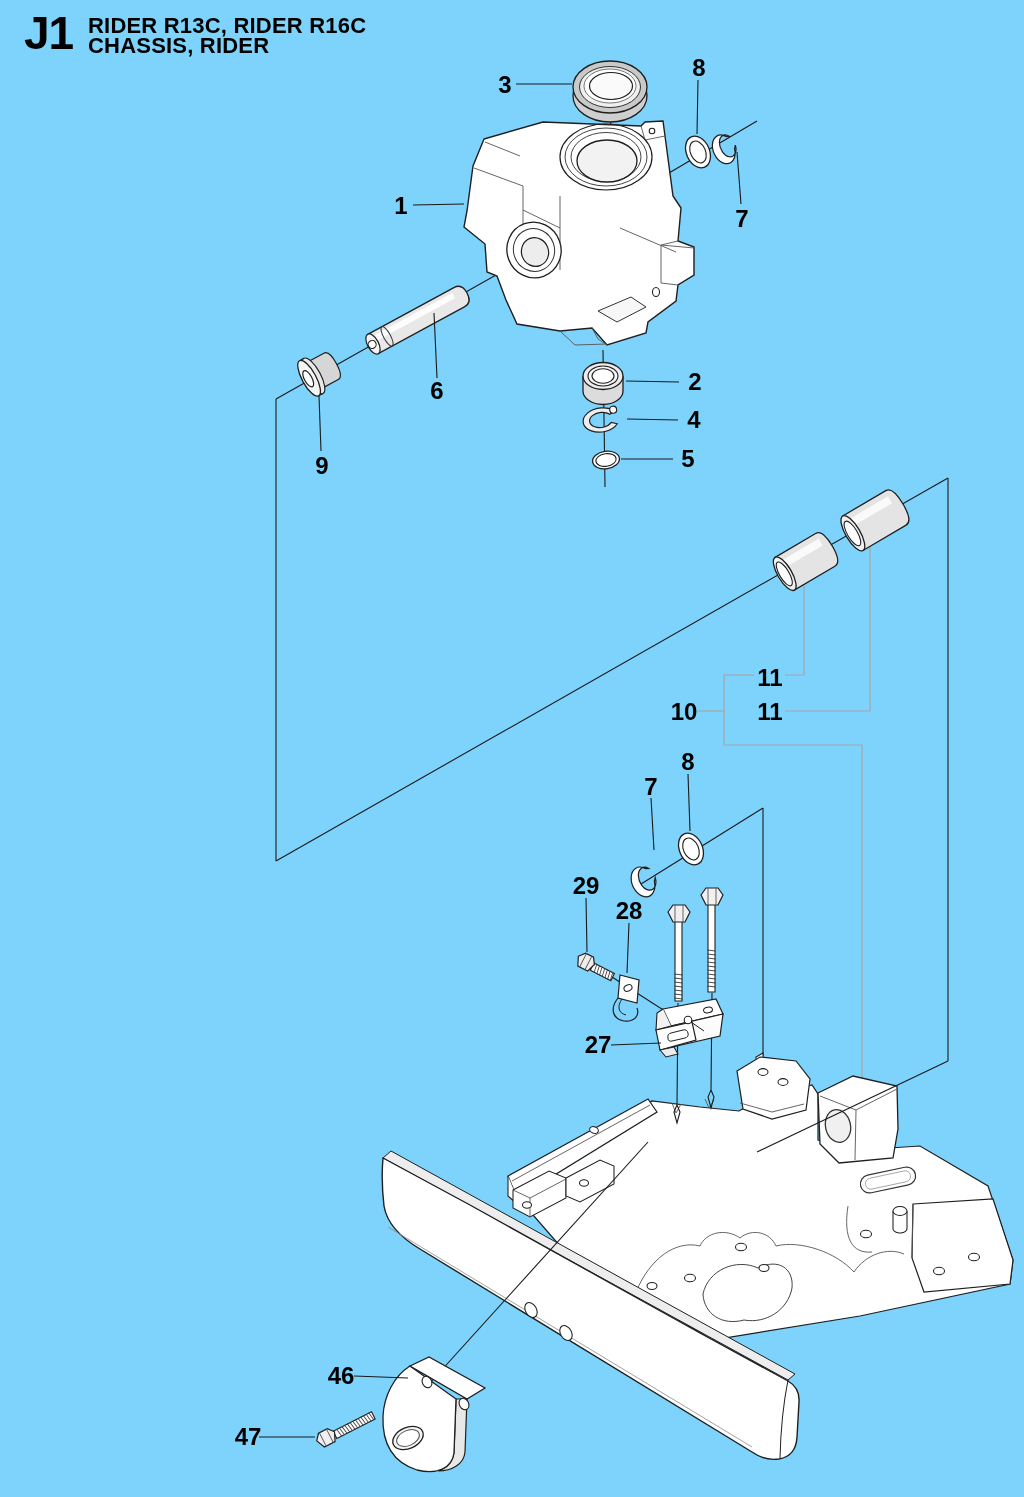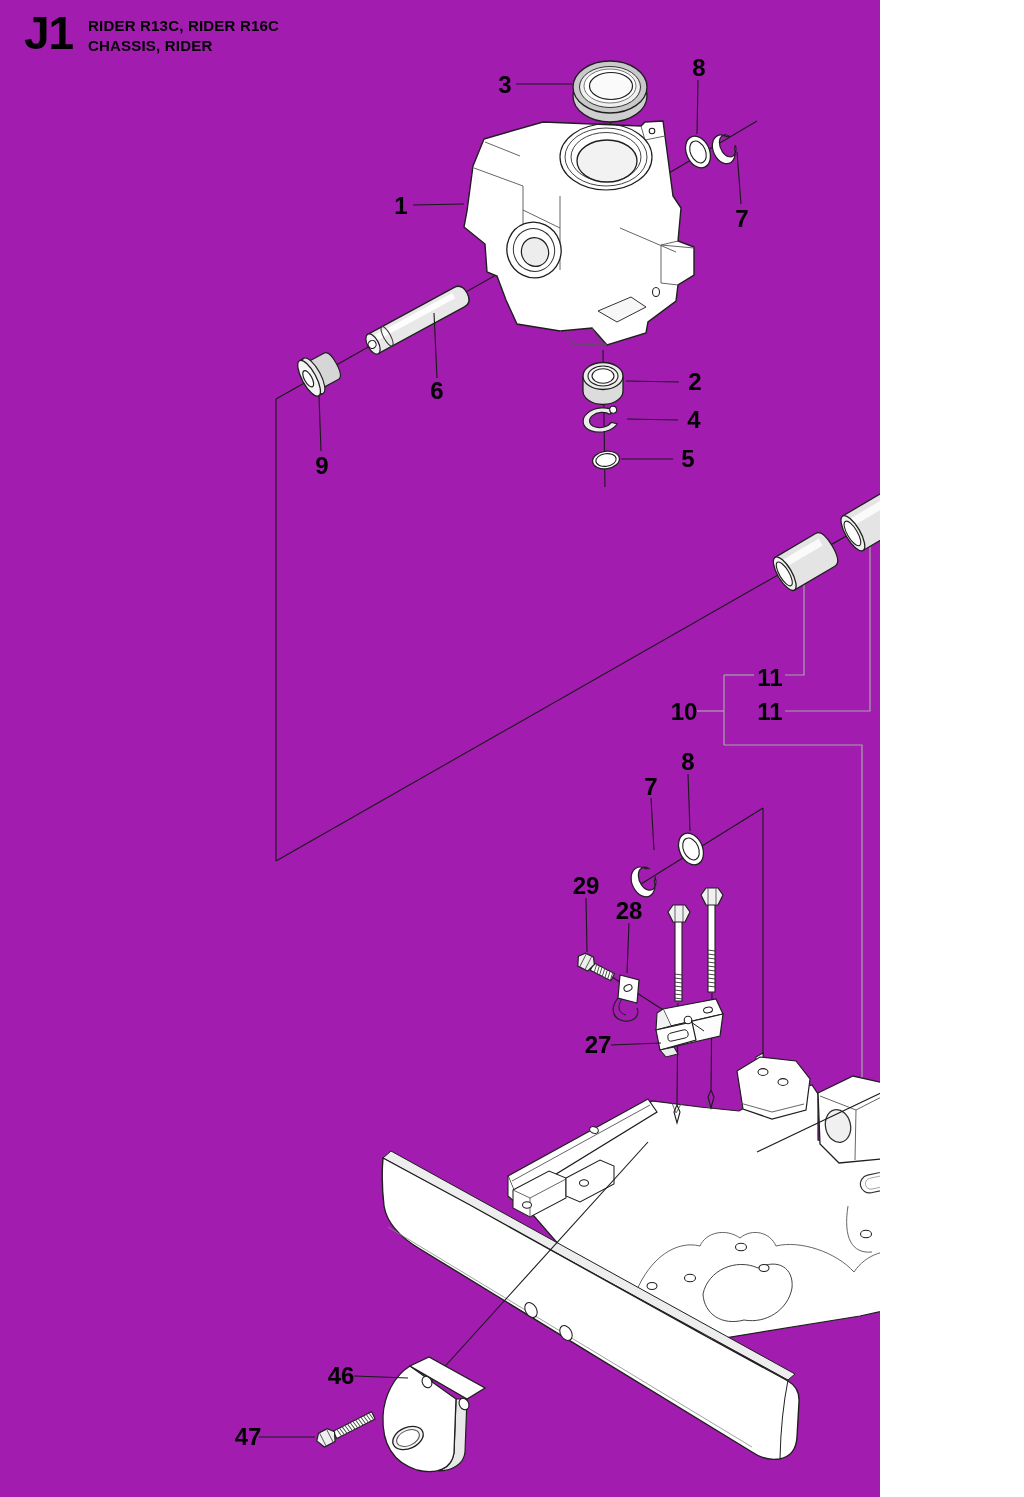--- a/index.html
+++ b/index.html
@@ -1,19 +1,19 @@
 <!DOCTYPE html>
 <html><head>
 <meta charset="utf-8">
 <style>
   html,body{margin:0;padding:0;background:#fff;}
-  .page{position:relative;width:880px;height:1497px;background:#a21caf;overflow:hidden;
+  .page{position:relative;width:1024px;height:1497px;background:#7dd3fc;overflow:hidden;
         font-family:"Liberation Sans", sans-serif;}
   .hdr-code{position:absolute;left:24px;top:6px;font-size:46px;font-weight:bold;color:#000;letter-spacing:-1px;}
-  .hdr-title{position:absolute;left:88px;top:16px;font-size:15px;font-weight:bold;color:#000;line-height:20px;letter-spacing:.2px;}
+  .hdr-title{position:absolute;left:88px;top:16px;font-size:22px;font-weight:bold;color:#000;line-height:20px;letter-spacing:.2px;}
   svg{position:absolute;left:0;top:0;}
   svg text{font-family:"Liberation Sans", sans-serif;font-weight:bold;font-size:24px;fill:#000;}
   .ln{stroke:#1a1a1a;stroke-width:1.1;fill:none;}
   .gln{stroke:#a6a6a6;stroke-width:1.2;fill:none;}
   .p{stroke:#1f1f1f;stroke-width:1.3;fill:#fff;}
   .pl{stroke:#1f1f1f;stroke-width:1.05;fill:#fff;}
   .d{stroke:#555;stroke-width:.9;fill:none;}
   .c{stroke:#333;stroke-width:1.2;fill:#fff;}
 </style>
 </head>

